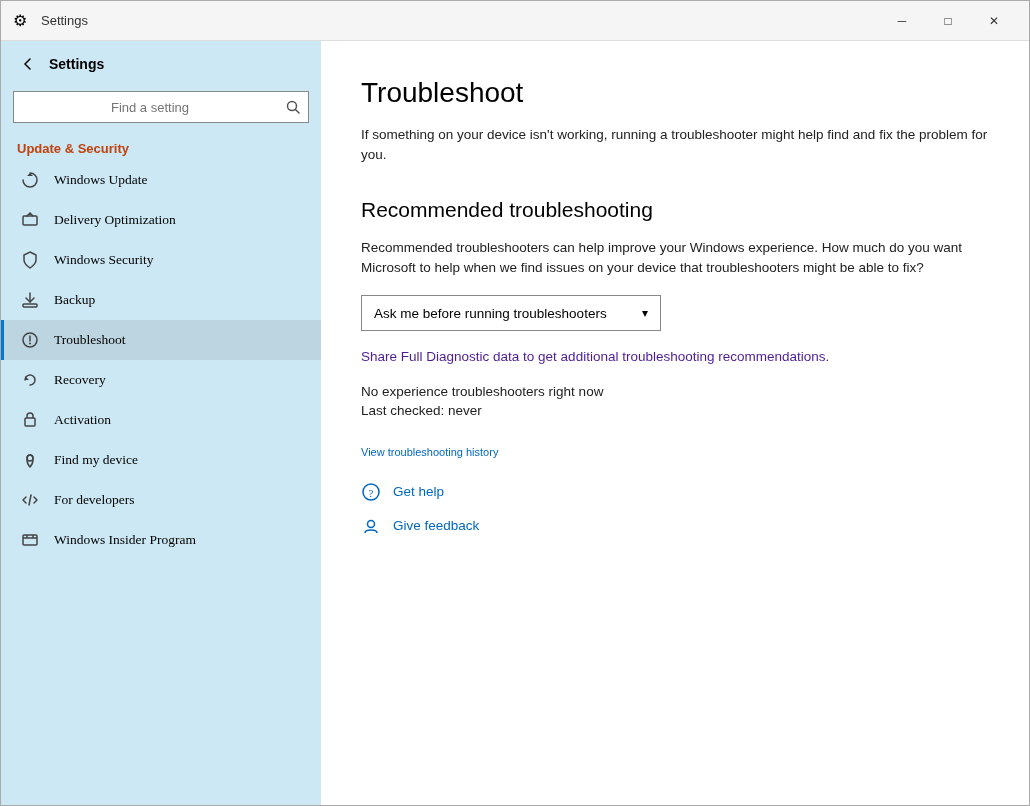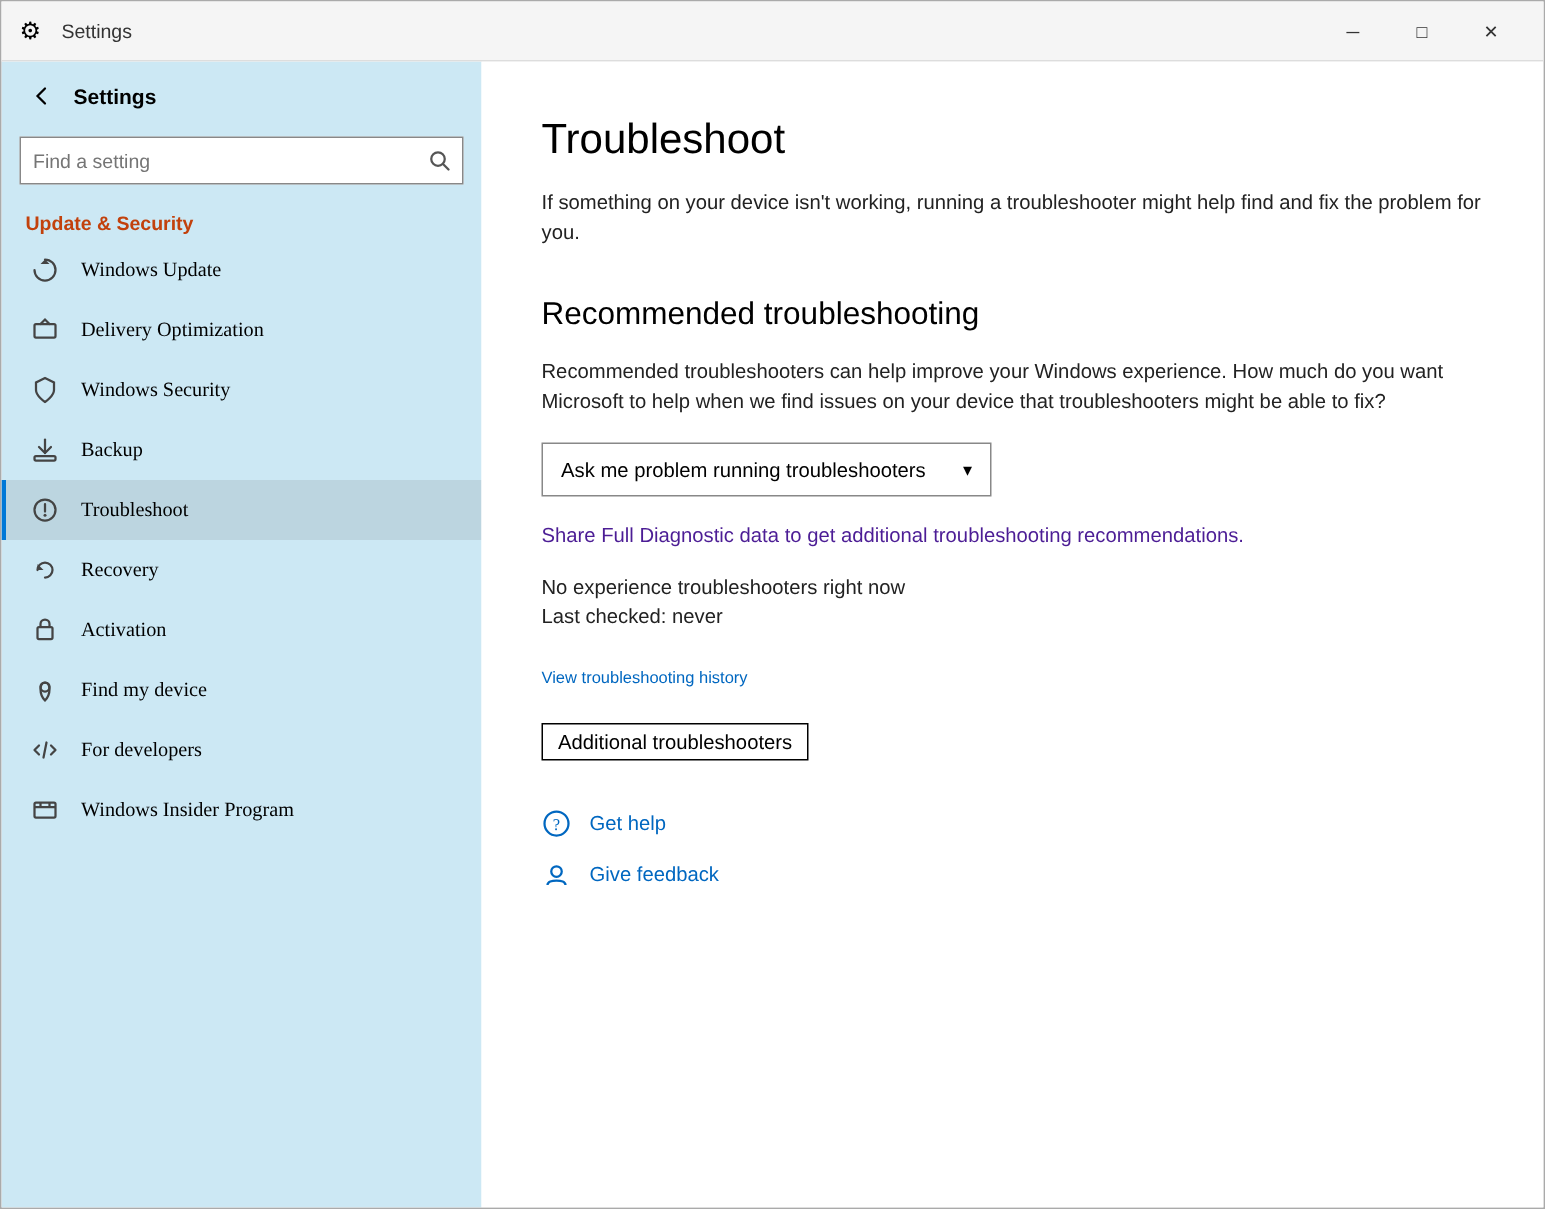--- a/index.html
+++ b/index.html
@@ -100,20 +100,21 @@
       position: relative;
     }
     .search-box input {
       width: 100%;
       height: 32px;
       border: 1px solid #888;
       background: #fff;
       padding: 0 30px 0 8px;
       font-size: 13px;
       outline: none;
+      text-align: center;
     }
     .search-icon-btn {
       position: absolute;
       right: 1px;
       top: 1px;
       width: 30px;
       height: 30px;
       background: none;
       border: none;
       cursor: pointer;
@@ -418,33 +419,32 @@
 
     <div class="content">
       <h1 class="page-title">Troubleshoot</h1>
       <p class="page-description">If something on your device isn't working, running a troubleshooter might help find and fix the problem for you.</p>
 
       <h2 class="section-title">Recommended troubleshooting</h2>
       <p class="section-description">Recommended troubleshooters can help improve your Windows experience. How much do you want Microsoft to help when we find issues on your device that troubleshooters might be able to fix?</p>
 
       <div class="dropdown-container">
         <button class="dropdown-btn">
-          <span>Ask me problem running troubleshooters</span>
+          <span>Ask me before running troubleshooters</span>
           <span class="chevron">▾</span>
         </button>
       </div>
 
       <a class="link-red">Share Full Diagnostic data to get additional troubleshooting recommendations.</a>
 
       <p class="status-text">No experience troubleshooters right now</p>
       <p class="last-checked">Last checked: never</p>
 
       <a class="link-blue">View troubleshooting history</a>
 
-      <button class="additional-btn">Additional troubleshooters</button>
 
       <div class="help-links">
         <div class="help-link-item">
           <span class="help-link-icon">
             <svg width="18" height="18" viewBox="0 0 18 18">
               <circle cx="9" cy="9" r="8" stroke="#0067c0" stroke-width="1.5" fill="none"></circle>
               <text x="9" y="13.5" text-anchor="middle" font-size="11" fill="#0067c0" font-family="Segoe UI">?</text>
             </svg>
           </span>
           <span class="help-link-text">Get help</span>

